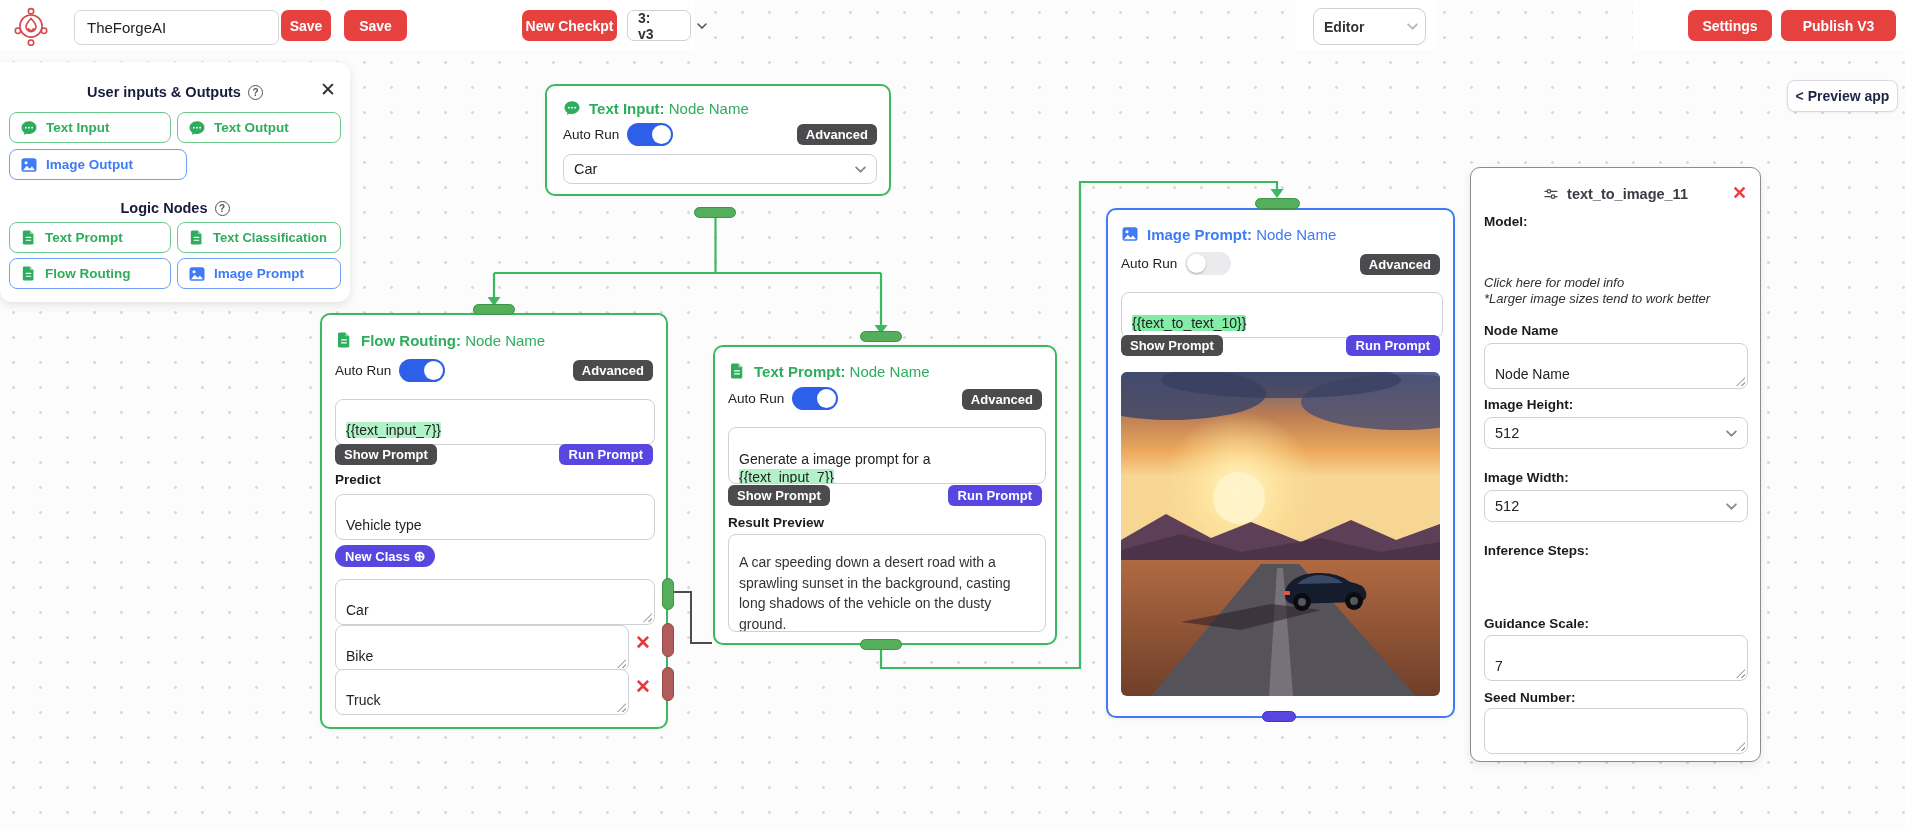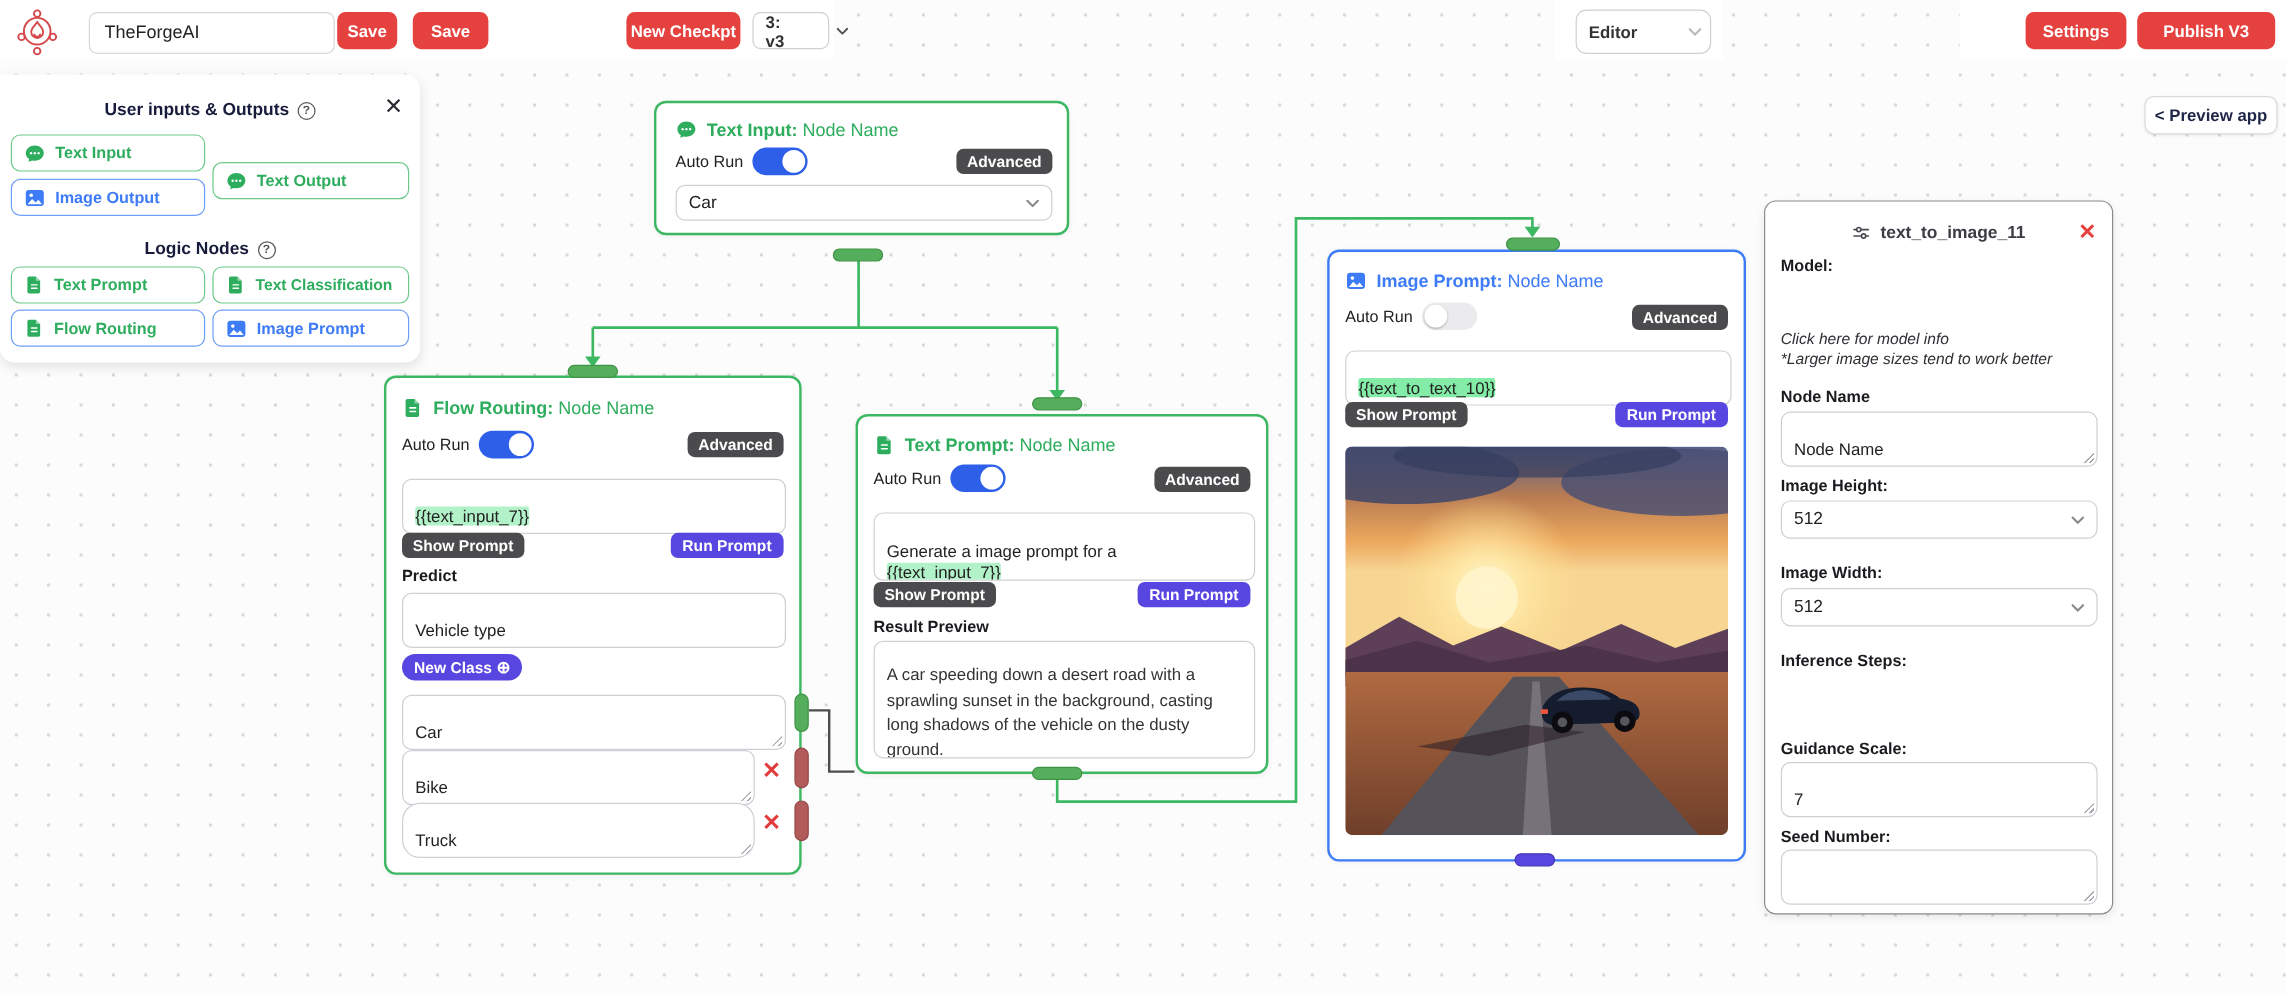--- a/index.html
+++ b/index.html
@@ -154,30 +154,30 @@
 
     <div class="pal-btn green" style="left:9px;top:50px;width:162px;">
       <svg viewBox="0 0 24 24" width="18" height="18">
           <path fill="#2fad5e" d="M12 3C6.5 3 2 6.9 2 11.6c0 2.7 1.5 5.1 3.8 6.7L5 21l4.1-1.4c.9.2 1.9.3 2.9.3 5.5 0 10-3.9 10-8.6S17.5 3 12 3z"></path>
           <circle cx="7.8" cy="11.5" r="1.3" fill="#fff"></circle>
           <circle cx="12" cy="11.5" r="1.3" fill="#fff"></circle>
           <circle cx="16.2" cy="11.5" r="1.3" fill="#fff"></circle>
         </svg>
       <span>Text Input</span>
     </div>
-    <div class="pal-btn green" style="left:177px;top:50px;width:164px;margin-top:23px;">
+    <div class="pal-btn green" style="left:177px;top:50px;width:164px;">
       <svg viewBox="0 0 24 24" width="18" height="18">
           <path fill="#2fad5e" d="M12 3C6.5 3 2 6.9 2 11.6c0 2.7 1.5 5.1 3.8 6.7L5 21l4.1-1.4c.9.2 1.9.3 2.9.3 5.5 0 10-3.9 10-8.6S17.5 3 12 3z"></path>
           <circle cx="7.8" cy="11.5" r="1.3" fill="#fff"></circle>
           <circle cx="12" cy="11.5" r="1.3" fill="#fff"></circle>
           <circle cx="16.2" cy="11.5" r="1.3" fill="#fff"></circle>
         </svg>
       <span>Text Output</span>
     </div>
-    <div class="pal-btn blue" style="left:9px;top:87px;width:162px;">
+    <div class="pal-btn blue" style="left:9px;top:87px;width:178px;">
       <svg viewBox="0 0 24 24" width="18" height="18">
           <rect x="2" y="3" width="20" height="18" rx="3.5" fill="#3e7bf7"></rect>
           <circle cx="8" cy="9" r="2" fill="#fff"></circle>
           <path d="M4 19l5-6 4 4 3-3 4 5z" fill="#fff"></path>
         </svg>
       <span>Image Output</span>
     </div>
 
     <div class="pal-title" style="top:138px;">
       <span>Logic Nodes</span>
@@ -273,21 +273,21 @@
       <span>New Class</span>
       <span style="font-size:14px;">⊕</span>
     </span>
     <div class="ta rz" style="position:absolute;left:13px;top:264px;width:320px;height:36px;">
       <span>Car</span>
     </div>
     <div class="ta rz" style="position:absolute;left:13px;top:310px;width:294px;height:35px;">
       <span>Bike</span>
     </div>
     <span class="del-x" style="position:absolute;left:313px;top:318px;">✕</span>
-    <div class="ta rz" style="position:absolute;left:13px;top:354px;width:294px;height:35px;border-radius:15px;">
+    <div class="ta rz" style="position:absolute;left:13px;top:354px;width:294px;height:35px;">
       <span>Truck</span>
     </div>
     <span class="del-x" style="position:absolute;left:313px;top:362px;">✕</span>
   </div>
   <div class="pill-h" style="left:473px;top:304px;"></div>
   <div class="pill-v green" style="left:662px;top:578px;"></div>
   <div class="pill-v red" style="left:662px;top:623px;height:34px;"></div>
   <div class="pill-v red" style="left:662px;top:667px;height:34px;"></div>
 
   <div class="node green" style="left:713px;top:345px;width:344px;height:300px;">

